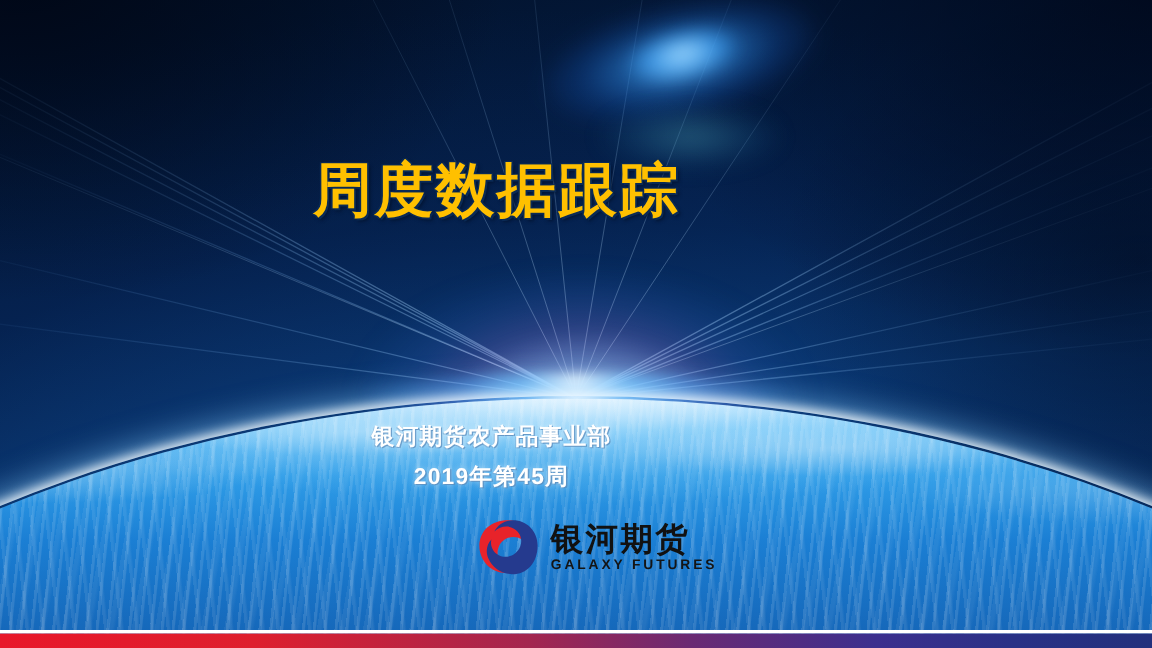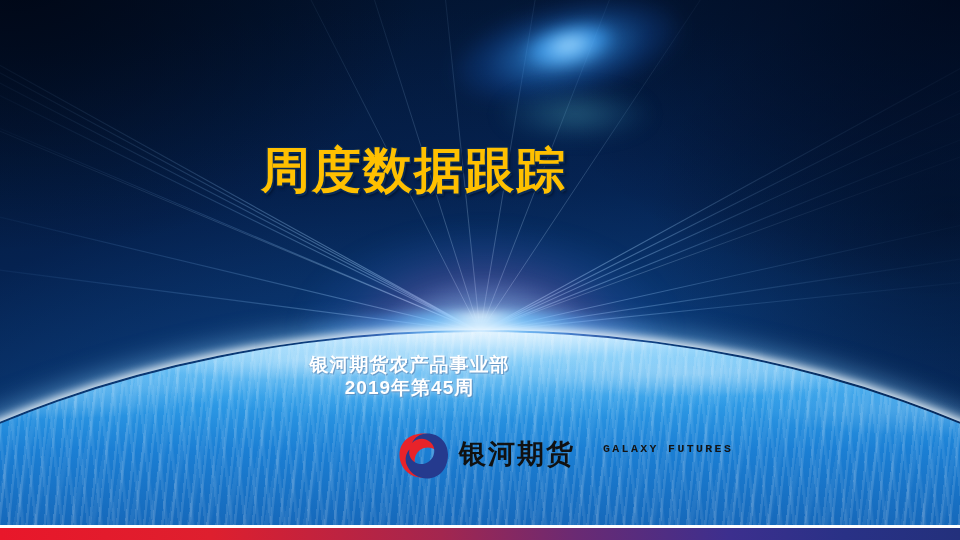--- a/index.html
+++ b/index.html
@@ -124,54 +124,53 @@
     font-weight:bold;
     letter-spacing:2px;
     color:#FFC000;
     text-shadow:
        1.6px 1.6px 0 #0a2a55,
       -1.2px 1.2px 0 #0a2a55,
        1.2px -1.2px 0 #0a2a55,
       -1.2px -1.2px 0 #0a2a55,
        2.6px 2.6px 3px rgba(2,18,45,0.85);
     white-space:nowrap;
-    margin-top:12px;
   }
 
   #subtitle {
     position:absolute; left:0; top:353px; width:819px;
     text-align:center;
     color:#ffffff;
   }
   #subtitle .line {
     font-weight:bold;
     letter-spacing:1px;
     text-shadow:
       1.2px 1.2px 0 rgba(90,140,190,0.75),
       -0.8px 0.8px 0 rgba(120,165,205,0.55),
       0 0 6px rgba(255,255,255,0.55);
   }
   #sub-line1 { font-size:19px; line-height:23px; }
-  #sub-line2 { font-size:19px; line-height:23px; }
+  #sub-line2 { font-size:19px; line-height:23px; margin-top:10px; }
 
   
   #logo {
     position:absolute; left:398px; top:428px;
     width:186px; height:56px;
     display:flex; align-items:center; gap:9px;
   }
   #logo-mark { width:52px; height:50px; flex:0 0 52px; }
-  #logo-text { display:flex; flex-direction:row; justify-content:center;font-family:Liberation Mono, monospace; }
+  #logo-text { display:flex; flex-direction:column; justify-content:center; }
   #logo-cn {
     font-size:27px; font-weight:bold; color:#111111;
     letter-spacing:2px; line-height:29px; white-space:nowrap;
   }
   #logo-en {
     font-size:11.5px; font-weight:bold; color:#141414;
-    letter-spacing:2.4px; line-height:14px; white-space:nowrap;padding-left:28px;
+    letter-spacing:2.4px; line-height:14px; white-space:nowrap;
   }
 
   
   #whiteline {
     position:absolute; left:0; bottom:12px; width:960px; height:3px;
     background:#ffffff;
   }
   #bottombar {
     position:absolute; left:0; bottom:0; width:960px; height:12px;
     background:linear-gradient(90deg,#e8172a 0%, #de1f2e 22%, #a3264f 46%, #6a2a73 60%, #3c2f8e 76%, #293186 88%, #23307c 100%);

